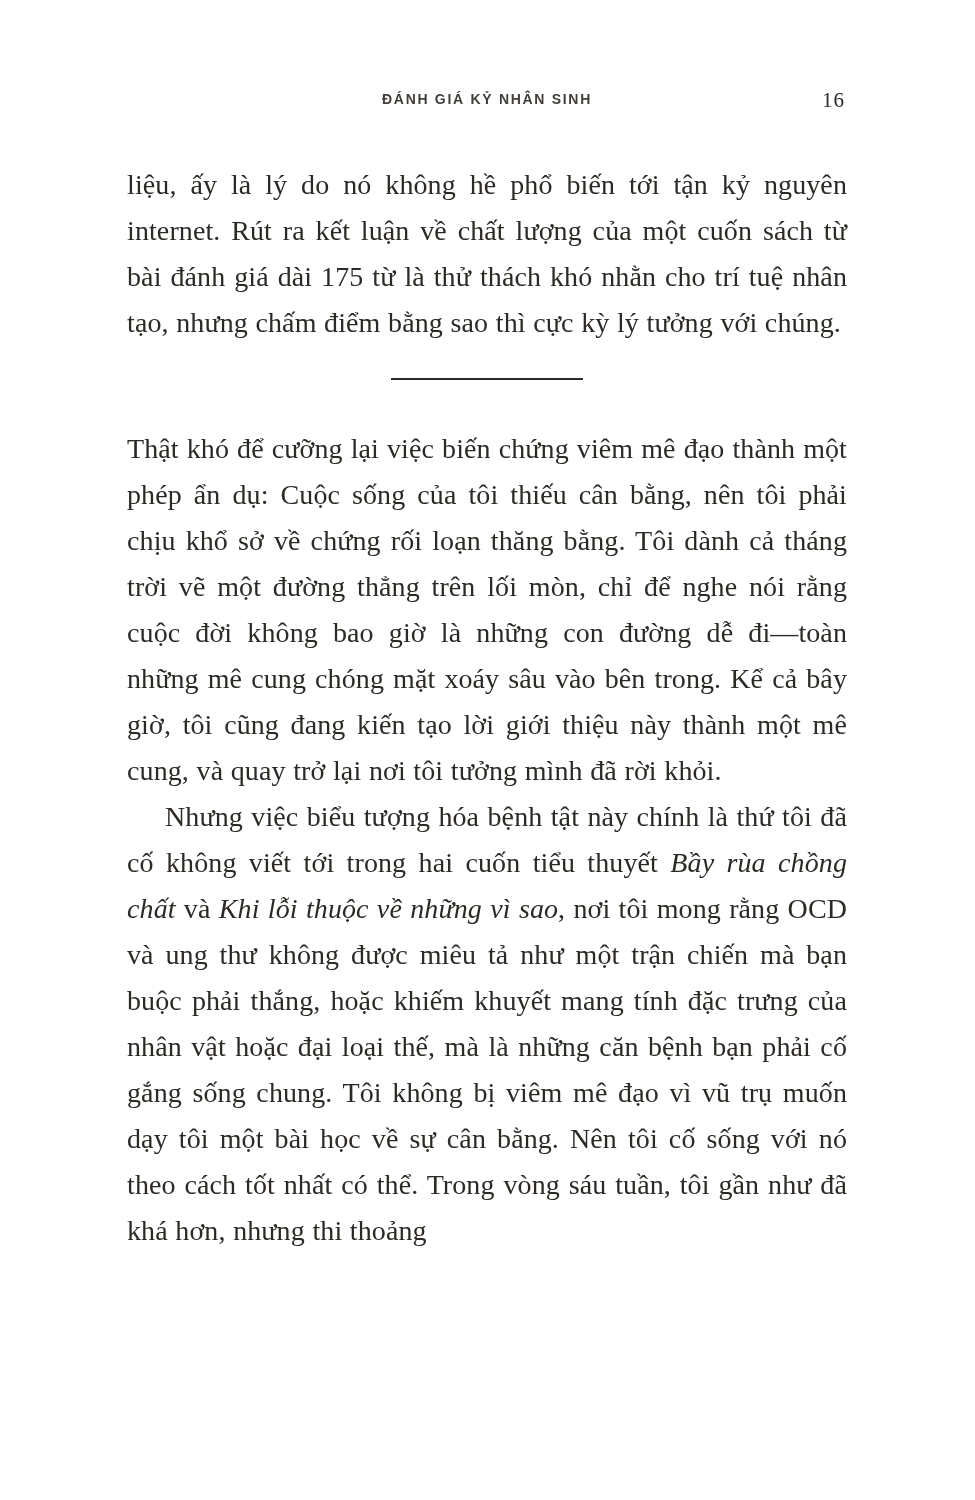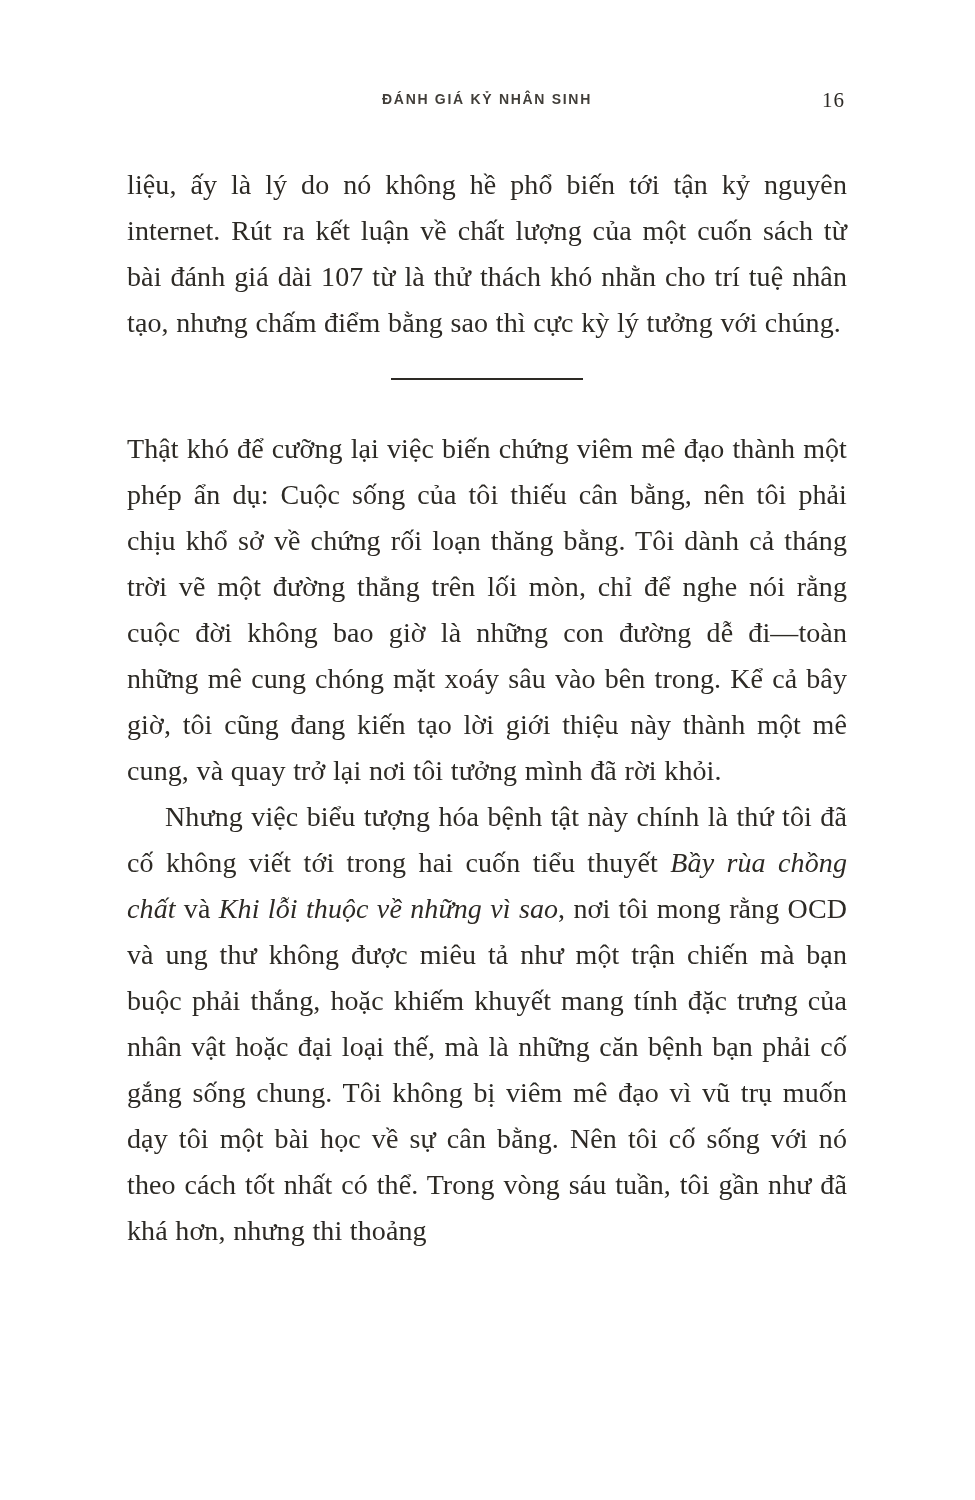--- a/index.html
+++ b/index.html
@@ -77,21 +77,21 @@
 
 <div class="page">
 
   <header class="running-header">
     <span class="header-title">ĐÁNH GIÁ KỶ NHÂN SINH</span>
     <span class="page-number">16</span>
   </header>
 
   <main class="text-block">
 
-    <p class="para">liệu, ấy là lý do nó không hề phổ biến tới tận kỷ nguyên internet. Rút ra kết luận về chất lượng của một cuốn sách từ bài đánh giá dài 107 từ là thử thách khó nhằn cho trí tuệ nhân tạo, nhưng chấm điểm bằng sao thì cực kỳ lý tưởng với chúng.</p>
+    <p class="para">liệu, ấy là lý do nó không hề phổ biến tới tận kỷ nguyên internet. Rút ra kết luận về chất lượng của một cuốn sách từ bài đánh giá dài 175 từ là thử thách khó nhằn cho trí tuệ nhân tạo, nhưng chấm điểm bằng sao thì cực kỳ lý tưởng với chúng.</p>
 
     <div class="divider-wrap">
       <span class="divider"></span>
     </div>
 
     <p class="para">Thật khó để cưỡng lại việc biến chứng viêm mê đạo thành một phép ẩn dụ: Cuộc sống của tôi thiếu cân bằng, nên tôi phải chịu khổ sở về chứng rối loạn thăng bằng. Tôi dành cả tháng trời vẽ một đường thẳng trên lối mòn, chỉ để nghe nói rằng cuộc đời không bao giờ là những con đường dễ đi—toàn những mê cung chóng mặt xoáy sâu vào bên trong. Kể cả bây giờ, tôi cũng đang kiến tạo lời giới thiệu này thành một mê cung, và quay trở lại nơi tôi tưởng mình đã rời khỏi.</p>
 
     <p class="para indent"><span>Nhưng việc biểu tượng hóa bệnh tật này chính là thứ tôi đã cố không viết tới trong hai cuốn tiểu thuyết </span><em>Bầy rùa chồng chất</em><span> và </span><em>Khi lỗi thuộc về những vì sao</em><span>, nơi tôi mong rằng OCD và ung thư không được miêu tả như một trận chiến mà bạn buộc phải thắng, hoặc khiếm khuyết mang tính đặc trưng của nhân vật hoặc đại loại thế, mà là những căn bệnh bạn phải cố gắng sống chung. Tôi không bị viêm mê đạo vì vũ trụ muốn dạy tôi một bài học về sự cân bằng. Nên tôi cố sống với nó theo cách tốt nhất có thể. Trong vòng sáu tuần, tôi gần như đã khá hơn, nhưng thi thoảng</span></p>
 
   </main>

